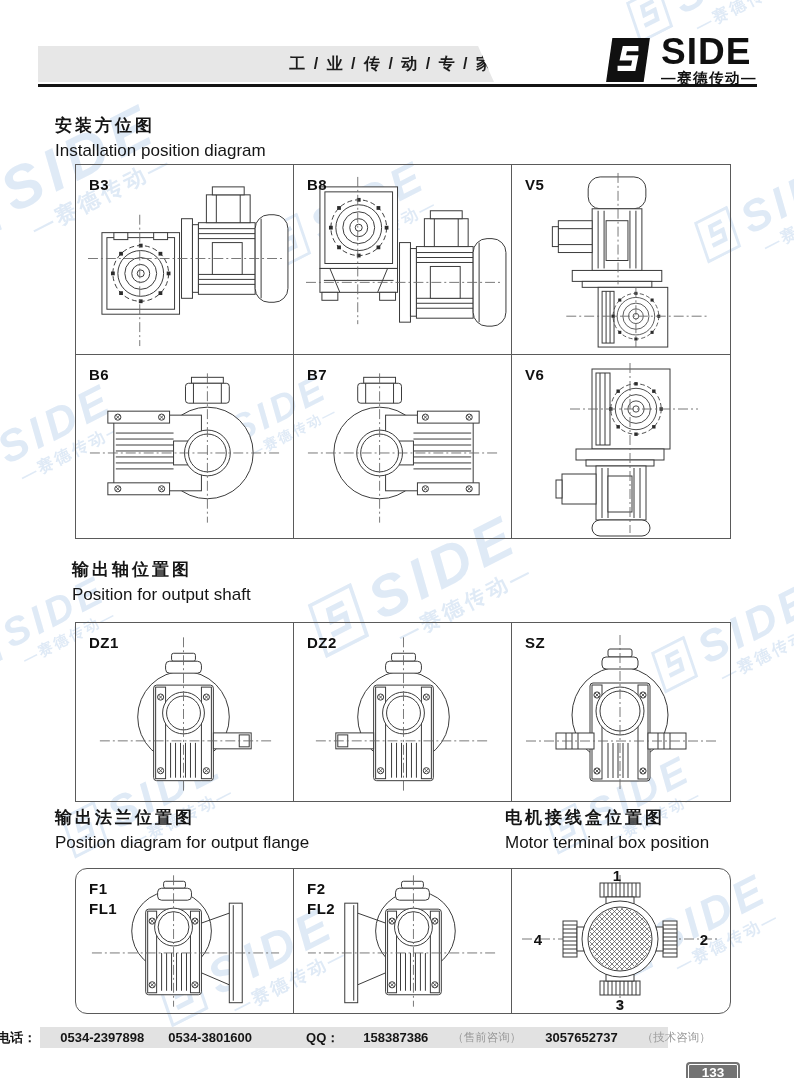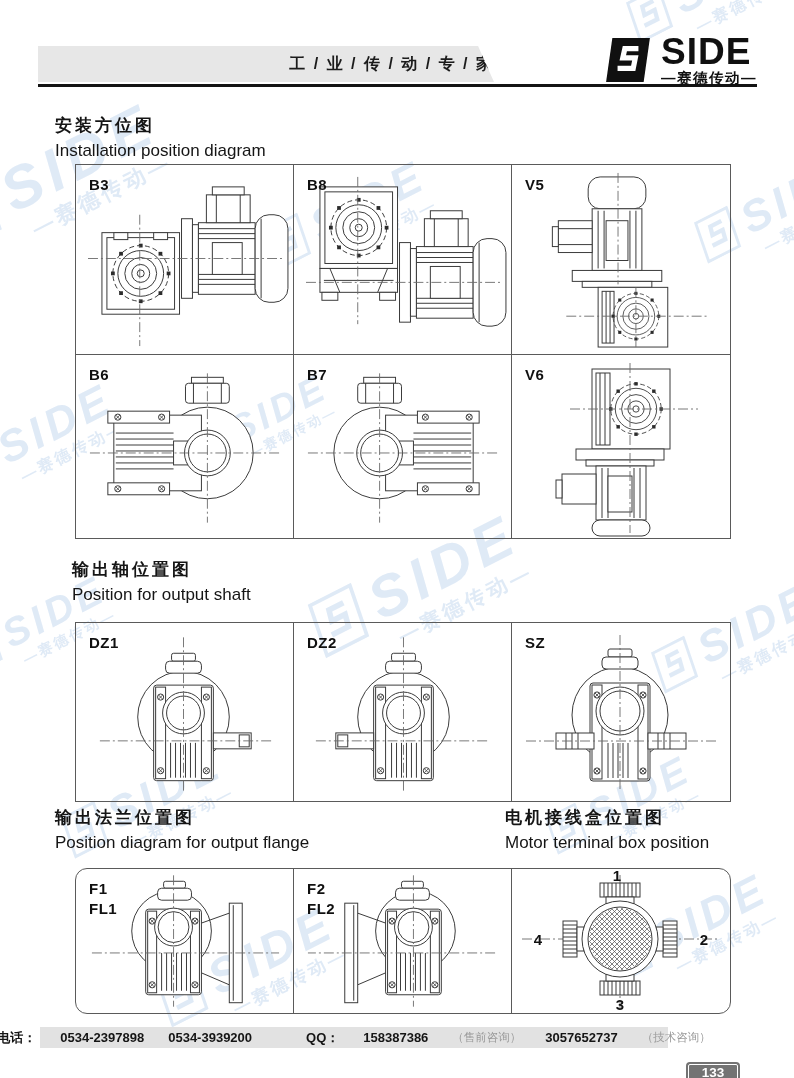--- a/index.html
+++ b/index.html
@@ -608,21 +608,21 @@
         <text class="num" x="192" y="76" text-anchor="middle">2</text>
         <text class="num" x="108" y="141" text-anchor="middle">3</text>
         <text class="num" x="26" y="76" text-anchor="middle">4</text>
       </svg>
     </div>
   </div>
 
   <div class="footer-bar">
     <span class="b">电话：</span>
       <span class="b">0534-2397898</span>
-      <span class="b">0534-3939200</span>
+      <span class="b">0534-3801600</span>
       <span class="b gap-l">QQ：</span>
       <span class="b">158387386</span>
       <span class="n">（售前咨询）</span>
       <span class="b">3057652737</span>
       <span class="n">（技术咨询）</span>
   </div>
   <div class="page-badge">
     <div class="inner">133</div>
   </div>
 

